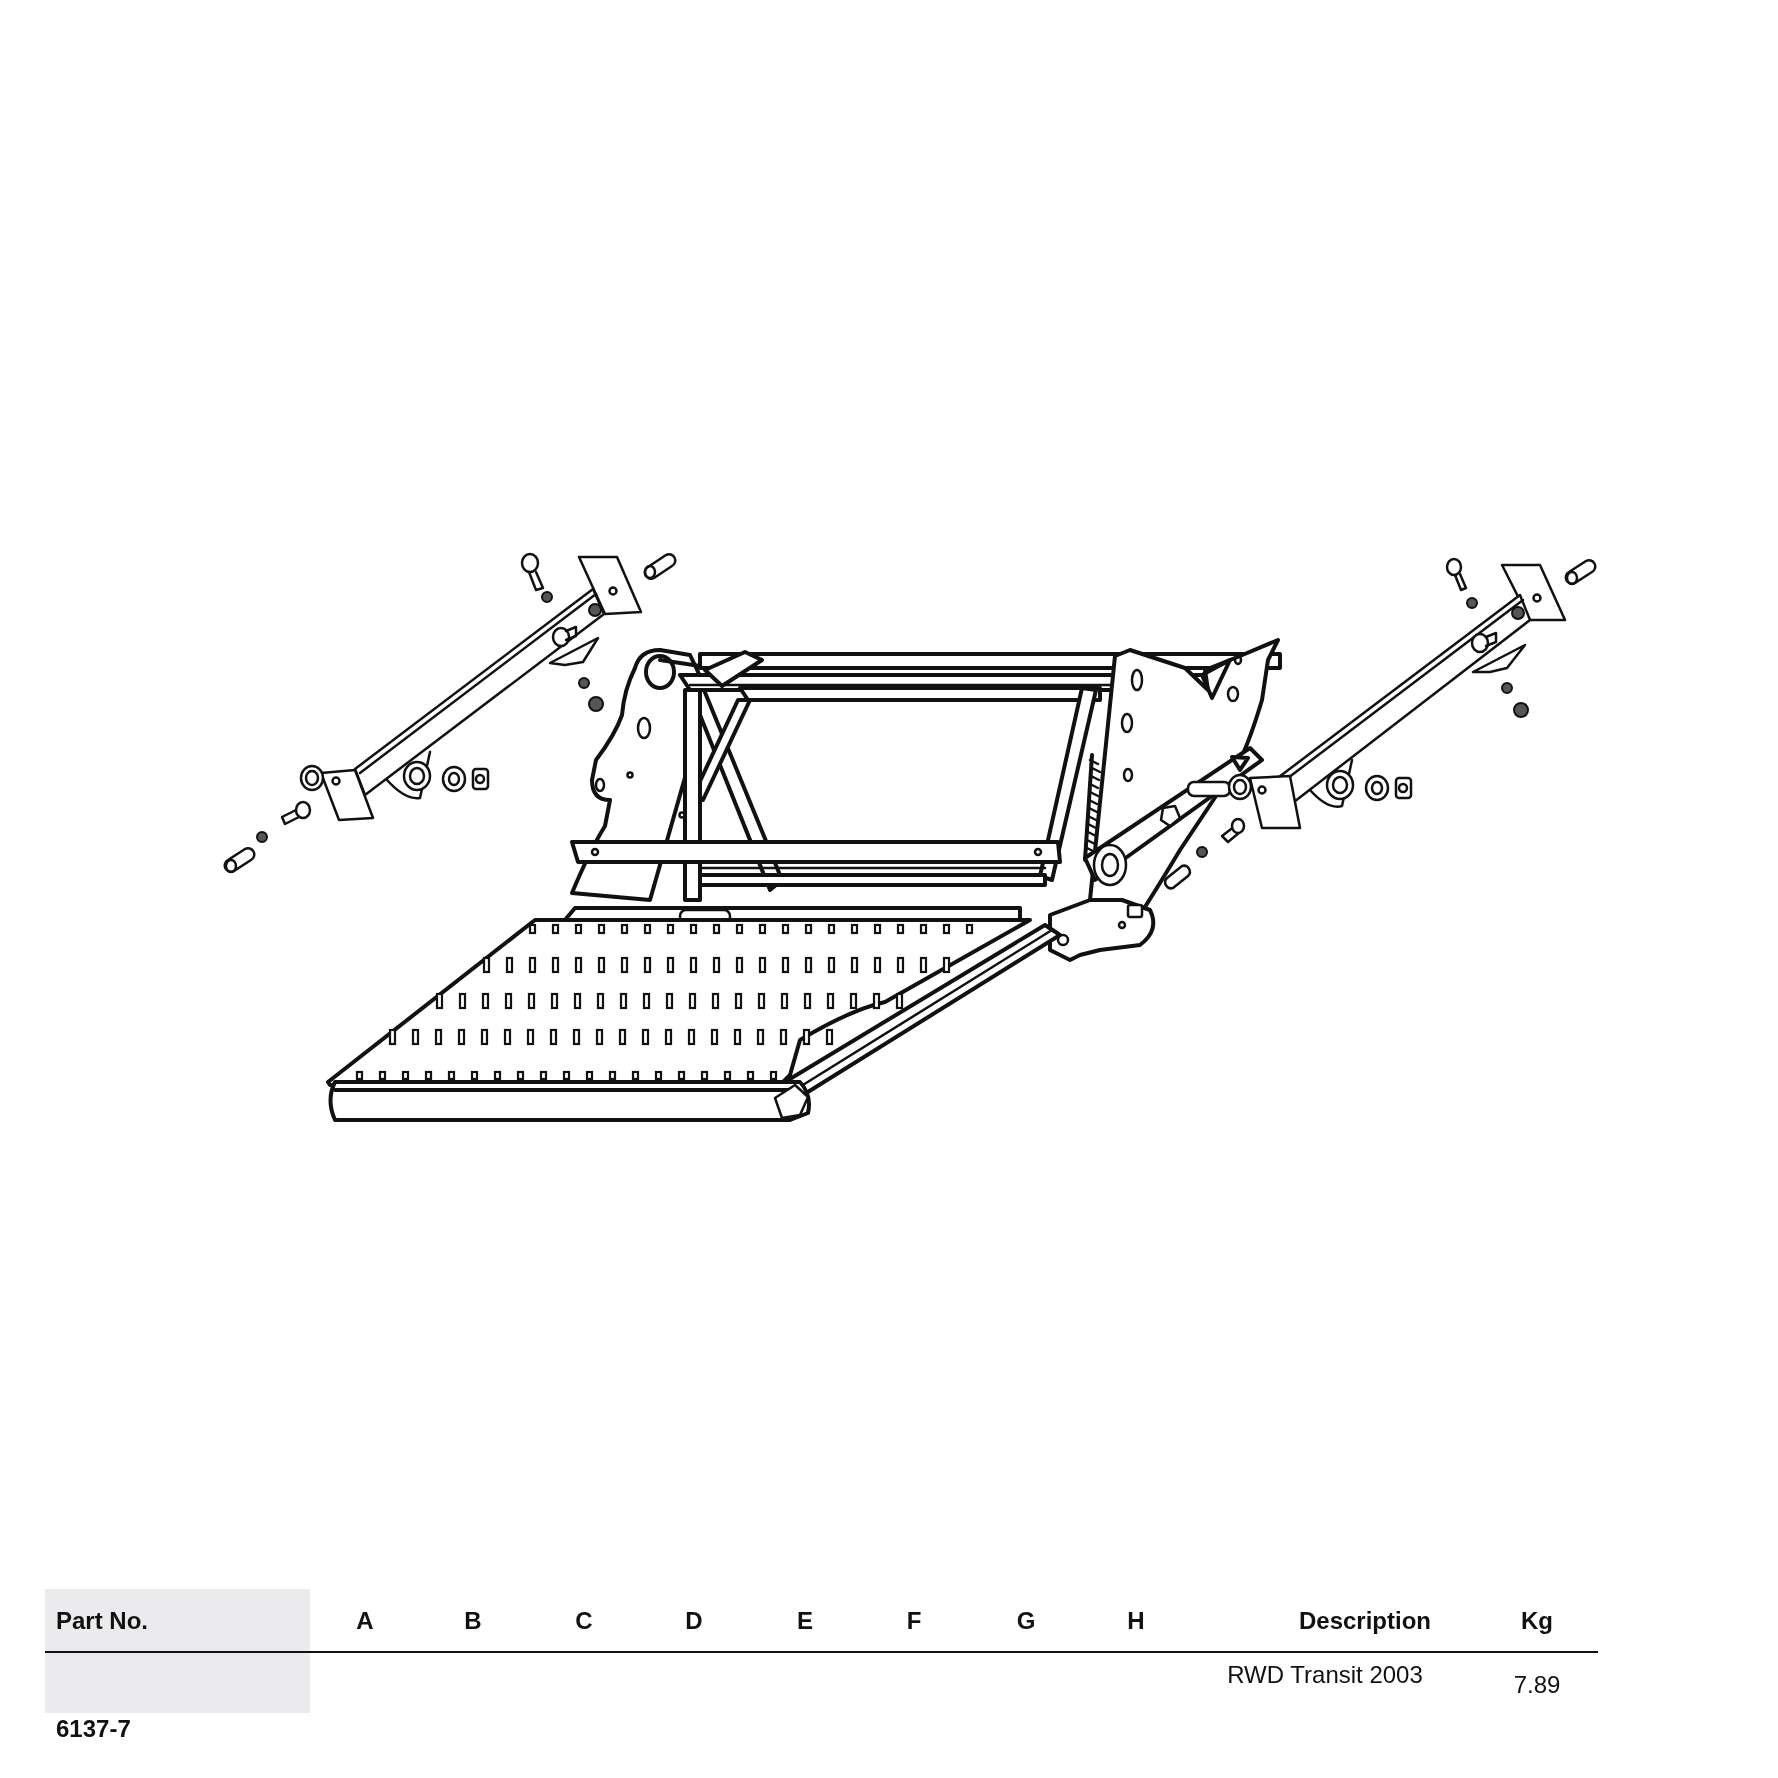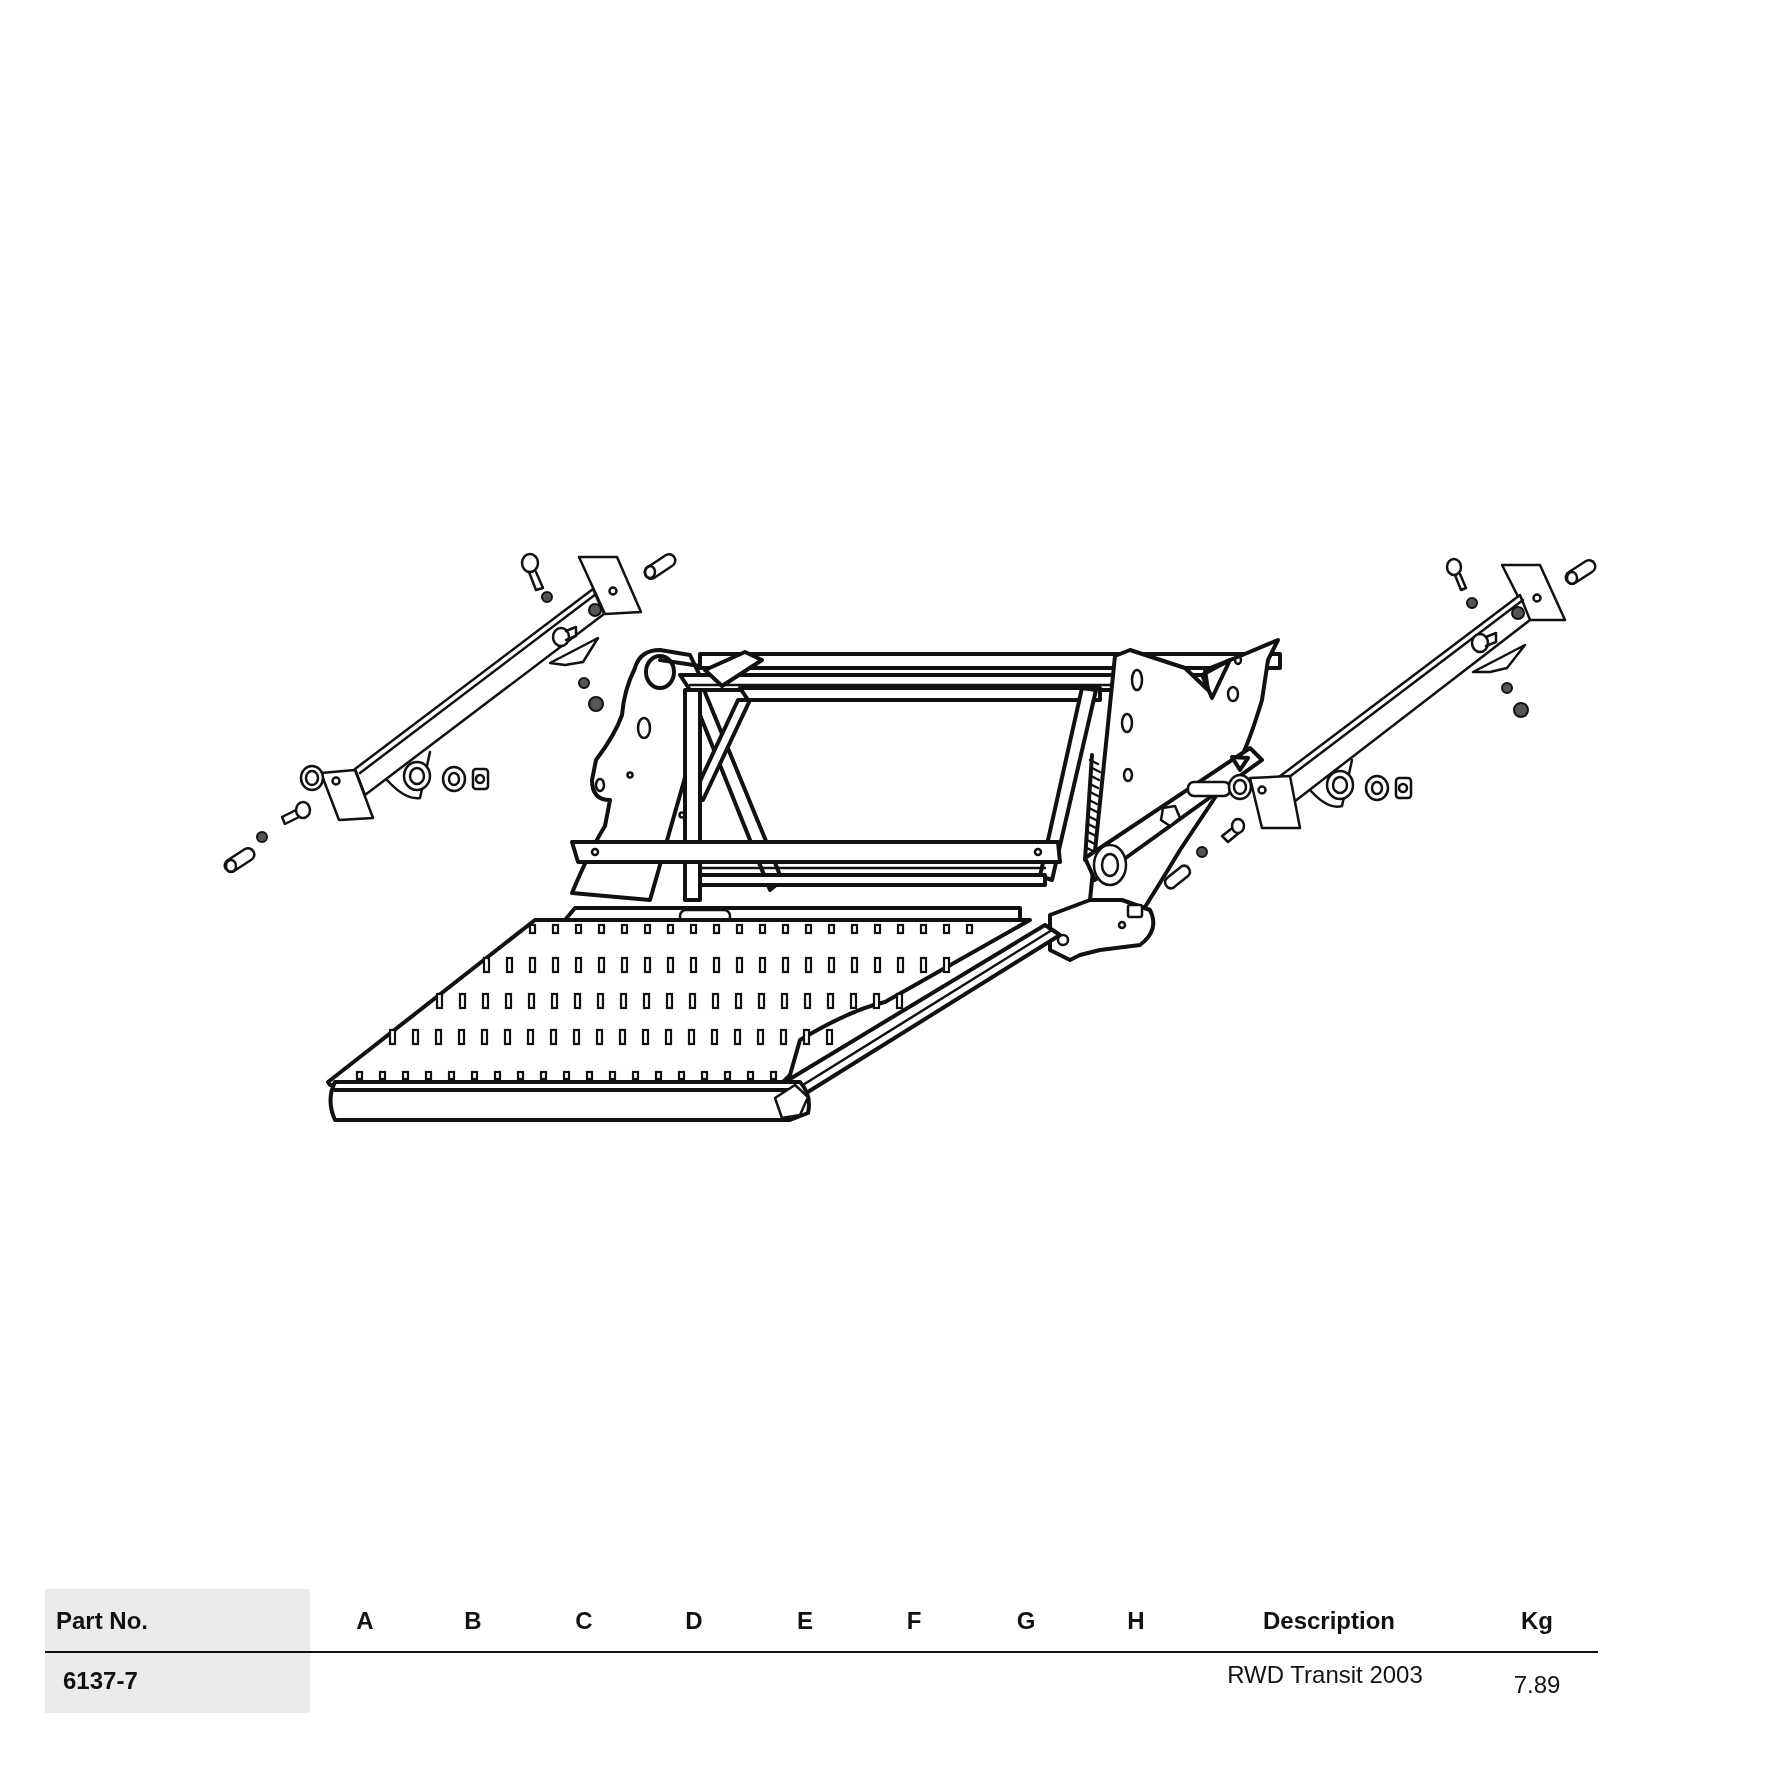--- a/index.html
+++ b/index.html
@@ -14,21 +14,21 @@
   .slot{fill:#fff;stroke:#111;stroke-width:2.2;}
 
   #spec-table{position:absolute;left:45px;top:1589px;width:1553px;}
   .gray-cell{position:absolute;left:0;top:0;width:265px;height:124px;background:#ebebed;}
   .hdr{position:absolute;top:0;height:63px;width:100%;}
   .rule{position:absolute;left:0;top:62px;width:1553px;height:2px;background:#111;}
   .cell{position:absolute;font-size:24px;white-space:nowrap;text-align:center;}
   .hcell{top:18px;font-weight:bold;transform:translateX(-50%);}
   .hcell.first{transform:none;left:11px;}
   .dcell{top:78px;}
-  .dcell.part{left:18px;font-weight:bold;}
+  .dcell.part{left:11px;font-weight:bold;margin-top:48px;}
   .dcell.desc{transform:translateX(-50%);top:72px;font-weight:normal;}
   .dcell.kg{transform:translateX(-50%);top:82px;font-weight:normal;}
 </style>
 </head>
 <body>
 
 <div id="drawing">
 <svg viewBox="0 0 1778 1250" xmlns="http://www.w3.org/2000/svg">
 
   <g>
@@ -310,21 +310,21 @@
   <div class="hdr">
     <span class="cell hcell first">Part No.</span>
     <span class="cell hcell" style="left:320px">A</span>
     <span class="cell hcell" style="left:428px">B</span>
     <span class="cell hcell" style="left:539px">C</span>
     <span class="cell hcell" style="left:649px">D</span>
     <span class="cell hcell" style="left:760px">E</span>
     <span class="cell hcell" style="left:869px">F</span>
     <span class="cell hcell" style="left:981px">G</span>
     <span class="cell hcell" style="left:1091px">H</span>
-    <span class="cell hcell" style="left:1284px">Description</span>
+    <span class="cell hcell" style="left:1320px">Description</span>
     <span class="cell hcell" style="left:1492px">Kg</span>
   </div>
   <div class="rule"></div>
   <div>
     <span class="cell dcell part">6137-7</span>
     <span class="cell dcell" style="left:320px"></span>
     <span class="cell dcell" style="left:428px"></span>
     <span class="cell dcell" style="left:539px"></span>
     <span class="cell dcell" style="left:649px"></span>
     <span class="cell dcell" style="left:760px"></span>

